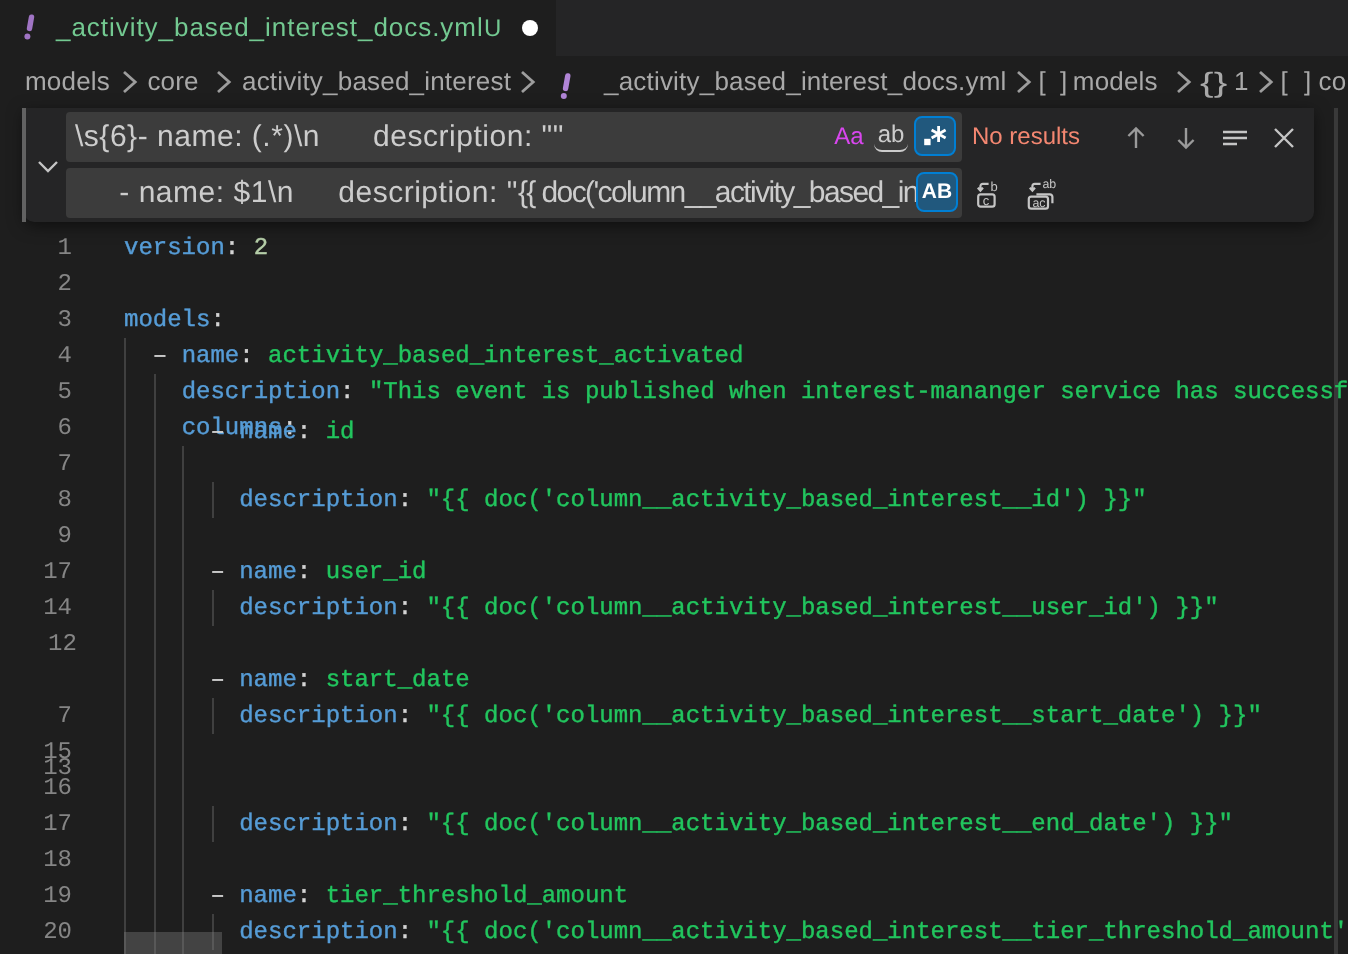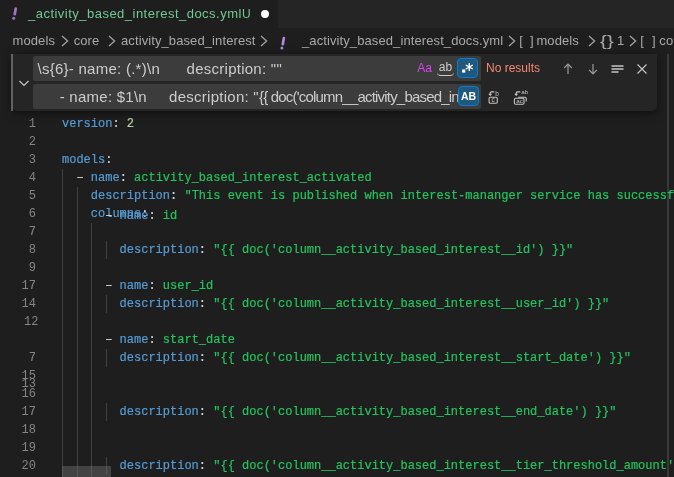--- a/index.html
+++ b/index.html
@@ -131,20 +131,21 @@
   <div class="ln" style="top:277px;margin-top:44px;">13</div>
   <div class="cl" style="top:277px;"><span class="p">      – </span><span class="k">name</span><span class="p">: </span><span class="s">start_date</span></div>
   <div class="ln" style="top:295px;">7</div>
   <div class="cl" style="top:295px;"><span class="p">        </span><span class="k">description</span><span class="p">: </span><span class="s">"{{ doc('column__activity_based_interest__start_date') }}"</span></div>
   <div class="ln" style="top:313px;">15</div>
   <div class="ln" style="top:331px;">16</div>
   <div class="ln" style="top:349px;">17</div>
   <div class="cl" style="top:349px;"><span class="p">        </span><span class="k">description</span><span class="p">: </span><span class="s">"{{ doc('column__activity_based_interest__end_date') }}"</span></div>
   <div class="ln" style="top:367px;">18</div>
   <div class="ln" style="top:385px;">19</div>
+  <div class="cl" style="top:385px;"><span class="p">      – </span><span class="k">name</span><span class="p">: </span><span class="s">tier_threshold_amount</span></div>
   <div class="ln" style="top:403px;">20</div>
   <div class="cl" style="top:403px;"><span class="p">        </span><span class="k">description</span><span class="p">: </span><span class="s">"{{ doc('column__activity_based_interest__tier_threshold_amount') }}"</span></div>
 </div>
 
 <div id="find">
   <div id="sash"></div>
   <svg class="icon" style="left:5px; top:22px;" width="14" height="14" viewBox="0 0 14 14">
       <path d="M2.5 5 L7 9.5 L11.5 5" stroke="#c5c5c5" stroke-width="1.2" fill="none"></path>
     </svg>
   <div class="inp" id="finp"><span class="txt">\s{6}- name: (.*)\n      description: ""</span></div>

